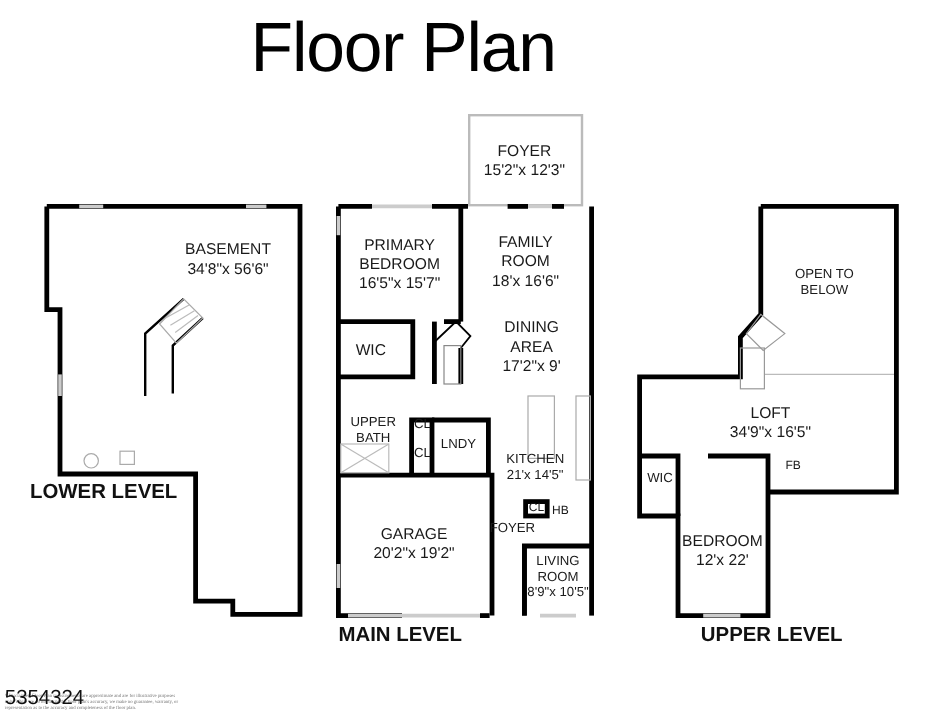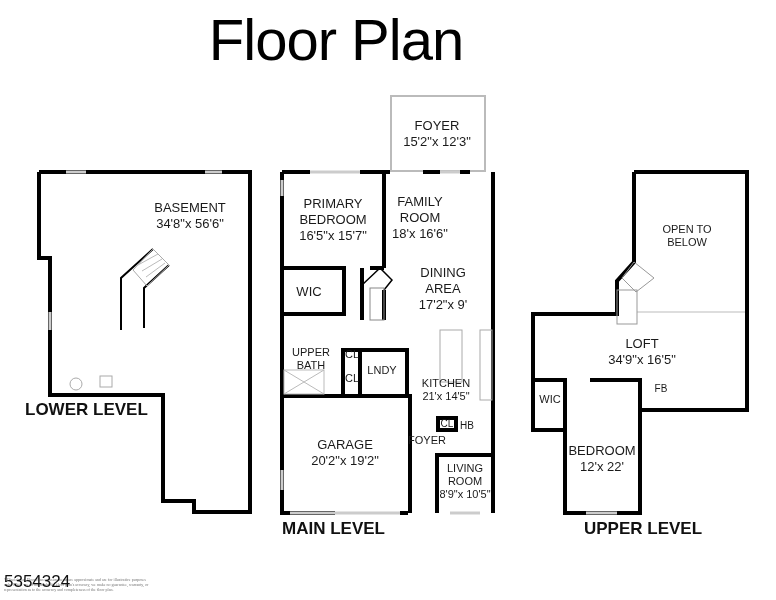--- a/index.html
+++ b/index.html
@@ -106,21 +106,21 @@
 
 <div class="lbl" style="left:437px; top:118px;">
   <div>FOYER</div>
   <div>15'2"x 12'3"</div>
 </div>
 <div class="lbl" style="left:333px; top:196px;">
   <div>PRIMARY</div>
   <div>BEDROOM</div>
   <div>16'5"x 15'7"</div>
 </div>
-<div class="lbl" style="left:420px; top:194px;">
+<div class="lbl" style="left:438px; top:194px;">
   <div>FAMILY</div>
   <div>ROOM</div>
   <div>18'x 16'6"</div>
 </div>
 <div class="lbl" style="left:309px; top:284px;">WIC</div>
 <div class="lbl" style="left:443px; top:265px;">
   <div>DINING</div>
   <div>AREA</div>
   <div>17'2"x 9'</div>
 </div>

